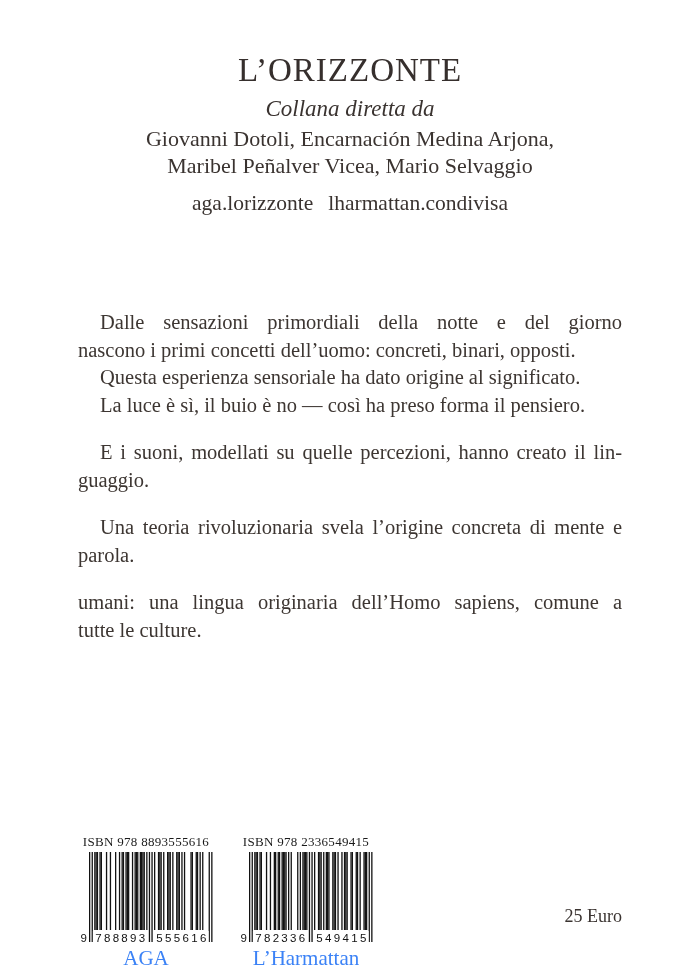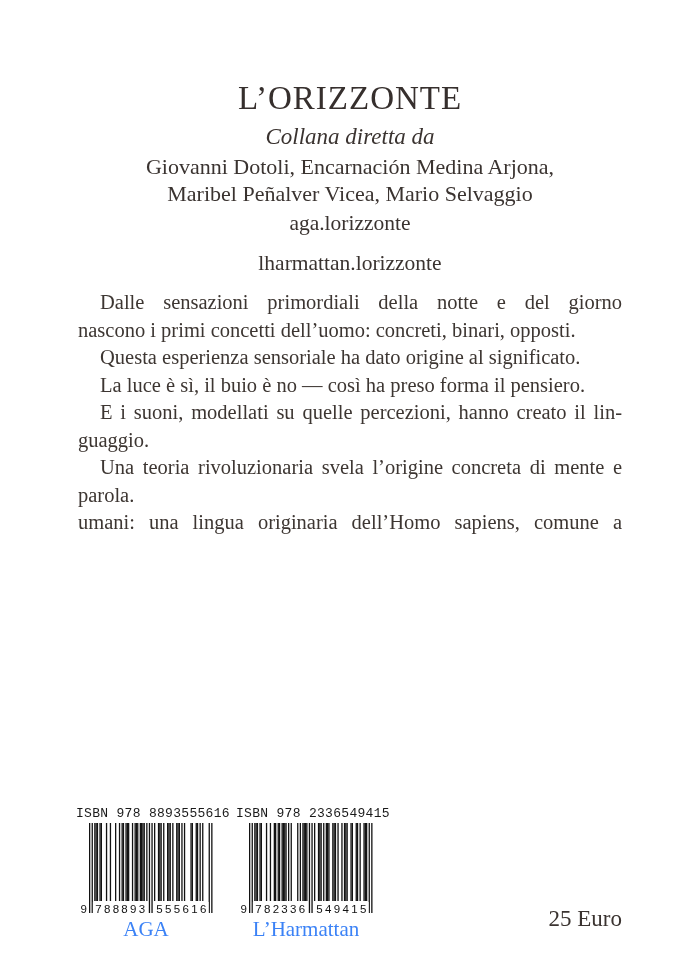--- a/index.html
+++ b/index.html
@@ -8,21 +8,21 @@
     position: relative;
     width: 700px;
     height: 980px;
     background: #ffffff;
     font-family: "Liberation Serif", "DejaVu Serif", serif;
     color: #3a3330;
     overflow: hidden;
   }
   .header {
     position: absolute;
-    top: 80px;
+    top: 52px;
     left: 0;
     width: 700px;
     text-align: center;
   }
   .title {
     font-size: 33px;
     letter-spacing: 1px;
     line-height: 36px;
     color: #362f2d;
   }
@@ -32,85 +32,85 @@
     margin-top: 8px;
     line-height: 26px;
   }
   .directors {
     font-size: 22px;
     line-height: 26.5px;
     margin-top: 4px;
   }
   .links {
     font-size: 21.5px;
-    margin-top: 4px;
+    margin-top: 12px;
     display: flex;
     justify-content: center;
     gap: 15px;
-    flex-direction: column;
   }
   .blurb {
     position: absolute;
     top: 289px;
     left: 78px;
     width: 544px;
     font-size: 20.5px;
     line-height: 27.5px;
     color: #3d3632;
   }
   .line { text-align: left; }
-  .line.j { text-align: justify; text-align-last: justify; }
+  .line.j { text-align: justify; text-align-last: justify; margin-top: 20px; }
   .line.ind { text-indent: 22px; }
   .barcode-block {
     position: absolute;
     top: 806px;
     width: 140px;
     text-align: center;
   }
   .barcode-block.first { left: 76px; }
   .barcode-block.second { left: 236px; }
   .isbn-label {
-    font-family: Liberation Mono, monospace;
+    font-family: Liberation Serif, serif;
     font-size: 13px;
     letter-spacing: 0.3px;
     color: #1a1a1a;
     white-space: nowrap;
     margin-bottom: 2px;
+    margin-top: 28px;
   }
   .ean svg { display: block; margin: 0 auto; }
   .publisher {
     font-size: 21px;
     margin-top: 2px;
     color: #3b82f6;
   }
   .price {
     position: absolute;
     top: 906px;
     left: 500px;
     width: 122px;
     text-align: right;
-    font-size: 23px;
+    font-size: 18px;
     color: #3a3330;
   }
 </style>
 </head>
 <body>
 
 <div class="page">
 
   <div class="header">
     <div class="title">L’ORIZZONTE</div>
     <div class="subtitle">Collana diretta da</div>
     <div class="directors">
       <div>Giovanni Dotoli, Encarnación Medina Arjona,</div>
       <div>Maribel Peñalver Vicea, Mario Selvaggio</div>
     </div>
     <div class="links">
       <span>aga.lorizzonte</span>
-      <span>lharmattan.lorizzonte</span>
+      <span>lharmattan.condivisa</span>
     </div>
   </div>
 
   <div class="blurb" id="blurb">
       <div>
         <div class="line j ind">Dalle sensazioni primordiali della notte e del giorno</div>
         <div class="line">nascono i primi concetti dell’uomo: concreti, binari, opposti.</div>
       </div>
       <div>
         <div class="line ind">Questa esperienza sensoriale ha dato origine al significato.</div>
@@ -121,20 +121,21 @@
       <div>
         <div class="line j ind">E i suoni, modellati su quelle percezioni, hanno creato il lin-</div>
         <div class="line">guaggio.</div>
       </div>
       <div>
         <div class="line j ind">Una teoria rivoluzionaria svela l’origine concreta di mente e</div>
         <div class="line">parola.</div>
       </div>
       <div>
         <div class="line j">umani: una lingua originaria dell’Homo sapiens, comune a</div>
+        <div class="line">tutte le culture.</div>
       </div>
     </div>
 
   <div class="barcode-block first">
     <div class="isbn-label">ISBN 978 8893555616</div>
     <div class="ean">
         <svg width="134" height="92" viewBox="0 0 134 92">
           <rect x="10.00" y="0" width="1.30" height="90" fill="#121212"></rect>
           <rect x="12.60" y="0" width="1.30" height="90" fill="#121212"></rect>
           <rect x="15.20" y="0" width="1.30" height="78" fill="#121212"></rect>

